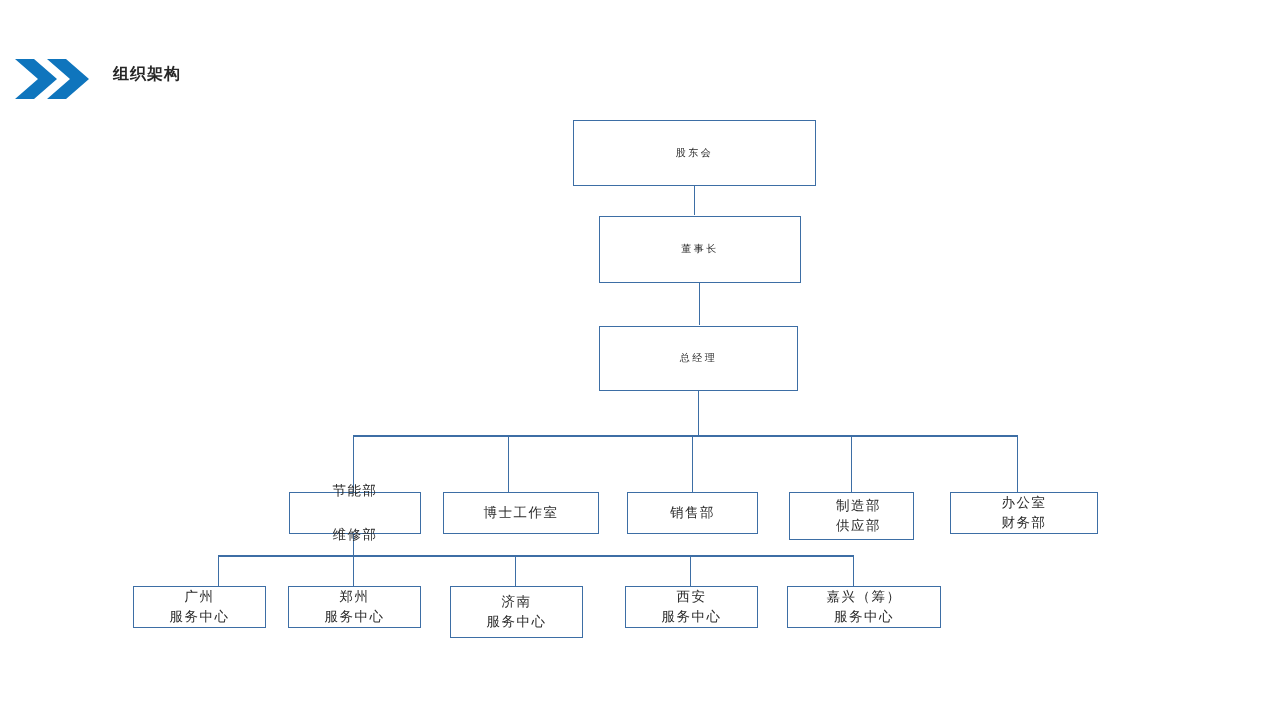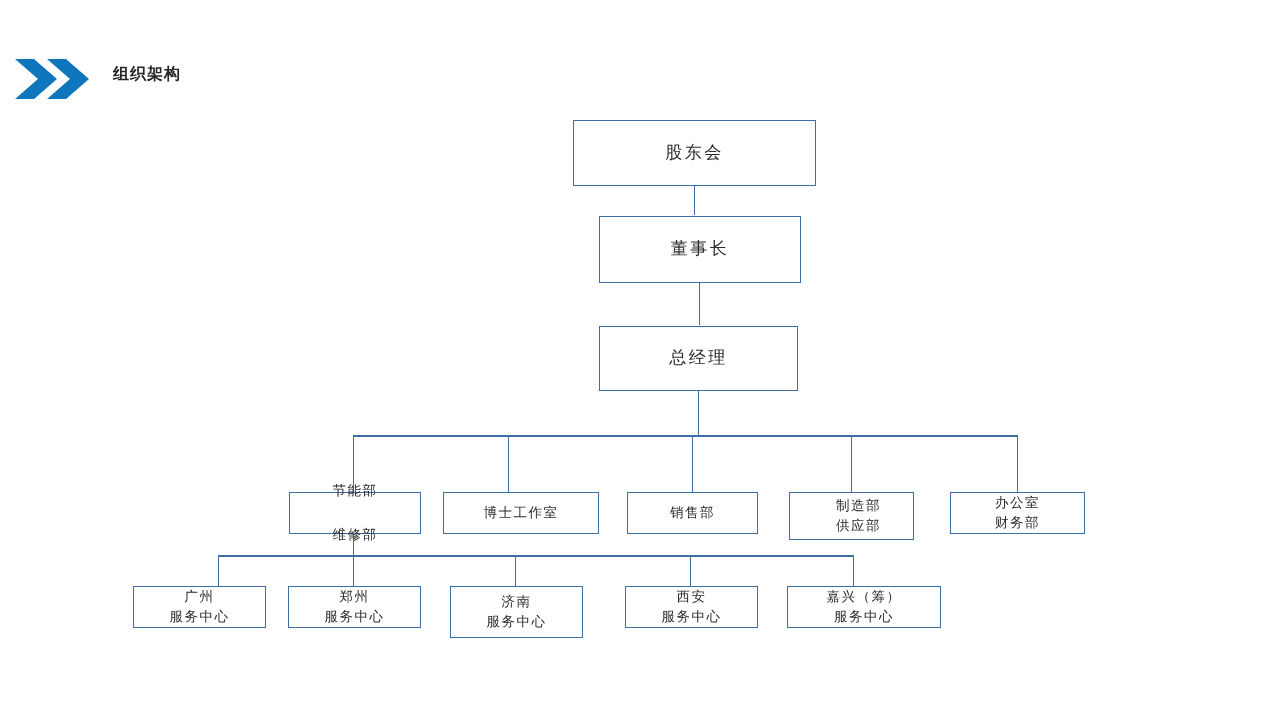--- a/index.html
+++ b/index.html
@@ -62,21 +62,21 @@
     position: absolute;
     box-sizing: border-box;
     border: 1.4px solid #3d6ea5;
     background: #ffffff;
     color: #2a2a2a;
     display: flex;
     flex-direction: column;
     align-items: center;
     justify-content: center;
     text-align: center;
-    font-size: 17px;
+    font-size: 10px;
     line-height: 1.45;
     letter-spacing: 2.5px;
     white-space: nowrap;
   }
   .node .line2 {
     display: block;
   }
   .node.small {
     font-size: 13.5px;
     letter-spacing: 1.5px;
@@ -148,21 +148,21 @@
 
   <div class="node small" style="left:627px; top:492px; width:131px; height:42px;">
     <span>销售部</span>
   </div>
 
   <div class="node small" style="left:789px; top:492px; width:125px; height:48px;padding-left:14px;">
     <span>制造部</span>
     <span class="line2">供应部</span>
   </div>
 
-  <div class="node small" style="left:950px; top:492px; width:135px; height:42px;">
+  <div class="node small" style="left:950px; top:492px; width:148px; height:42px;">
     <span>办公室</span>
     <span class="line2">财务部</span>
   </div>
 
   <div class="node small" style="left:133px; top:586px; width:133px; height:42px;">
     <span>广州</span>
     <span class="line2">服务中心</span>
   </div>
 
   <div class="node small" style="left:288px; top:586px; width:133px; height:42px;">

